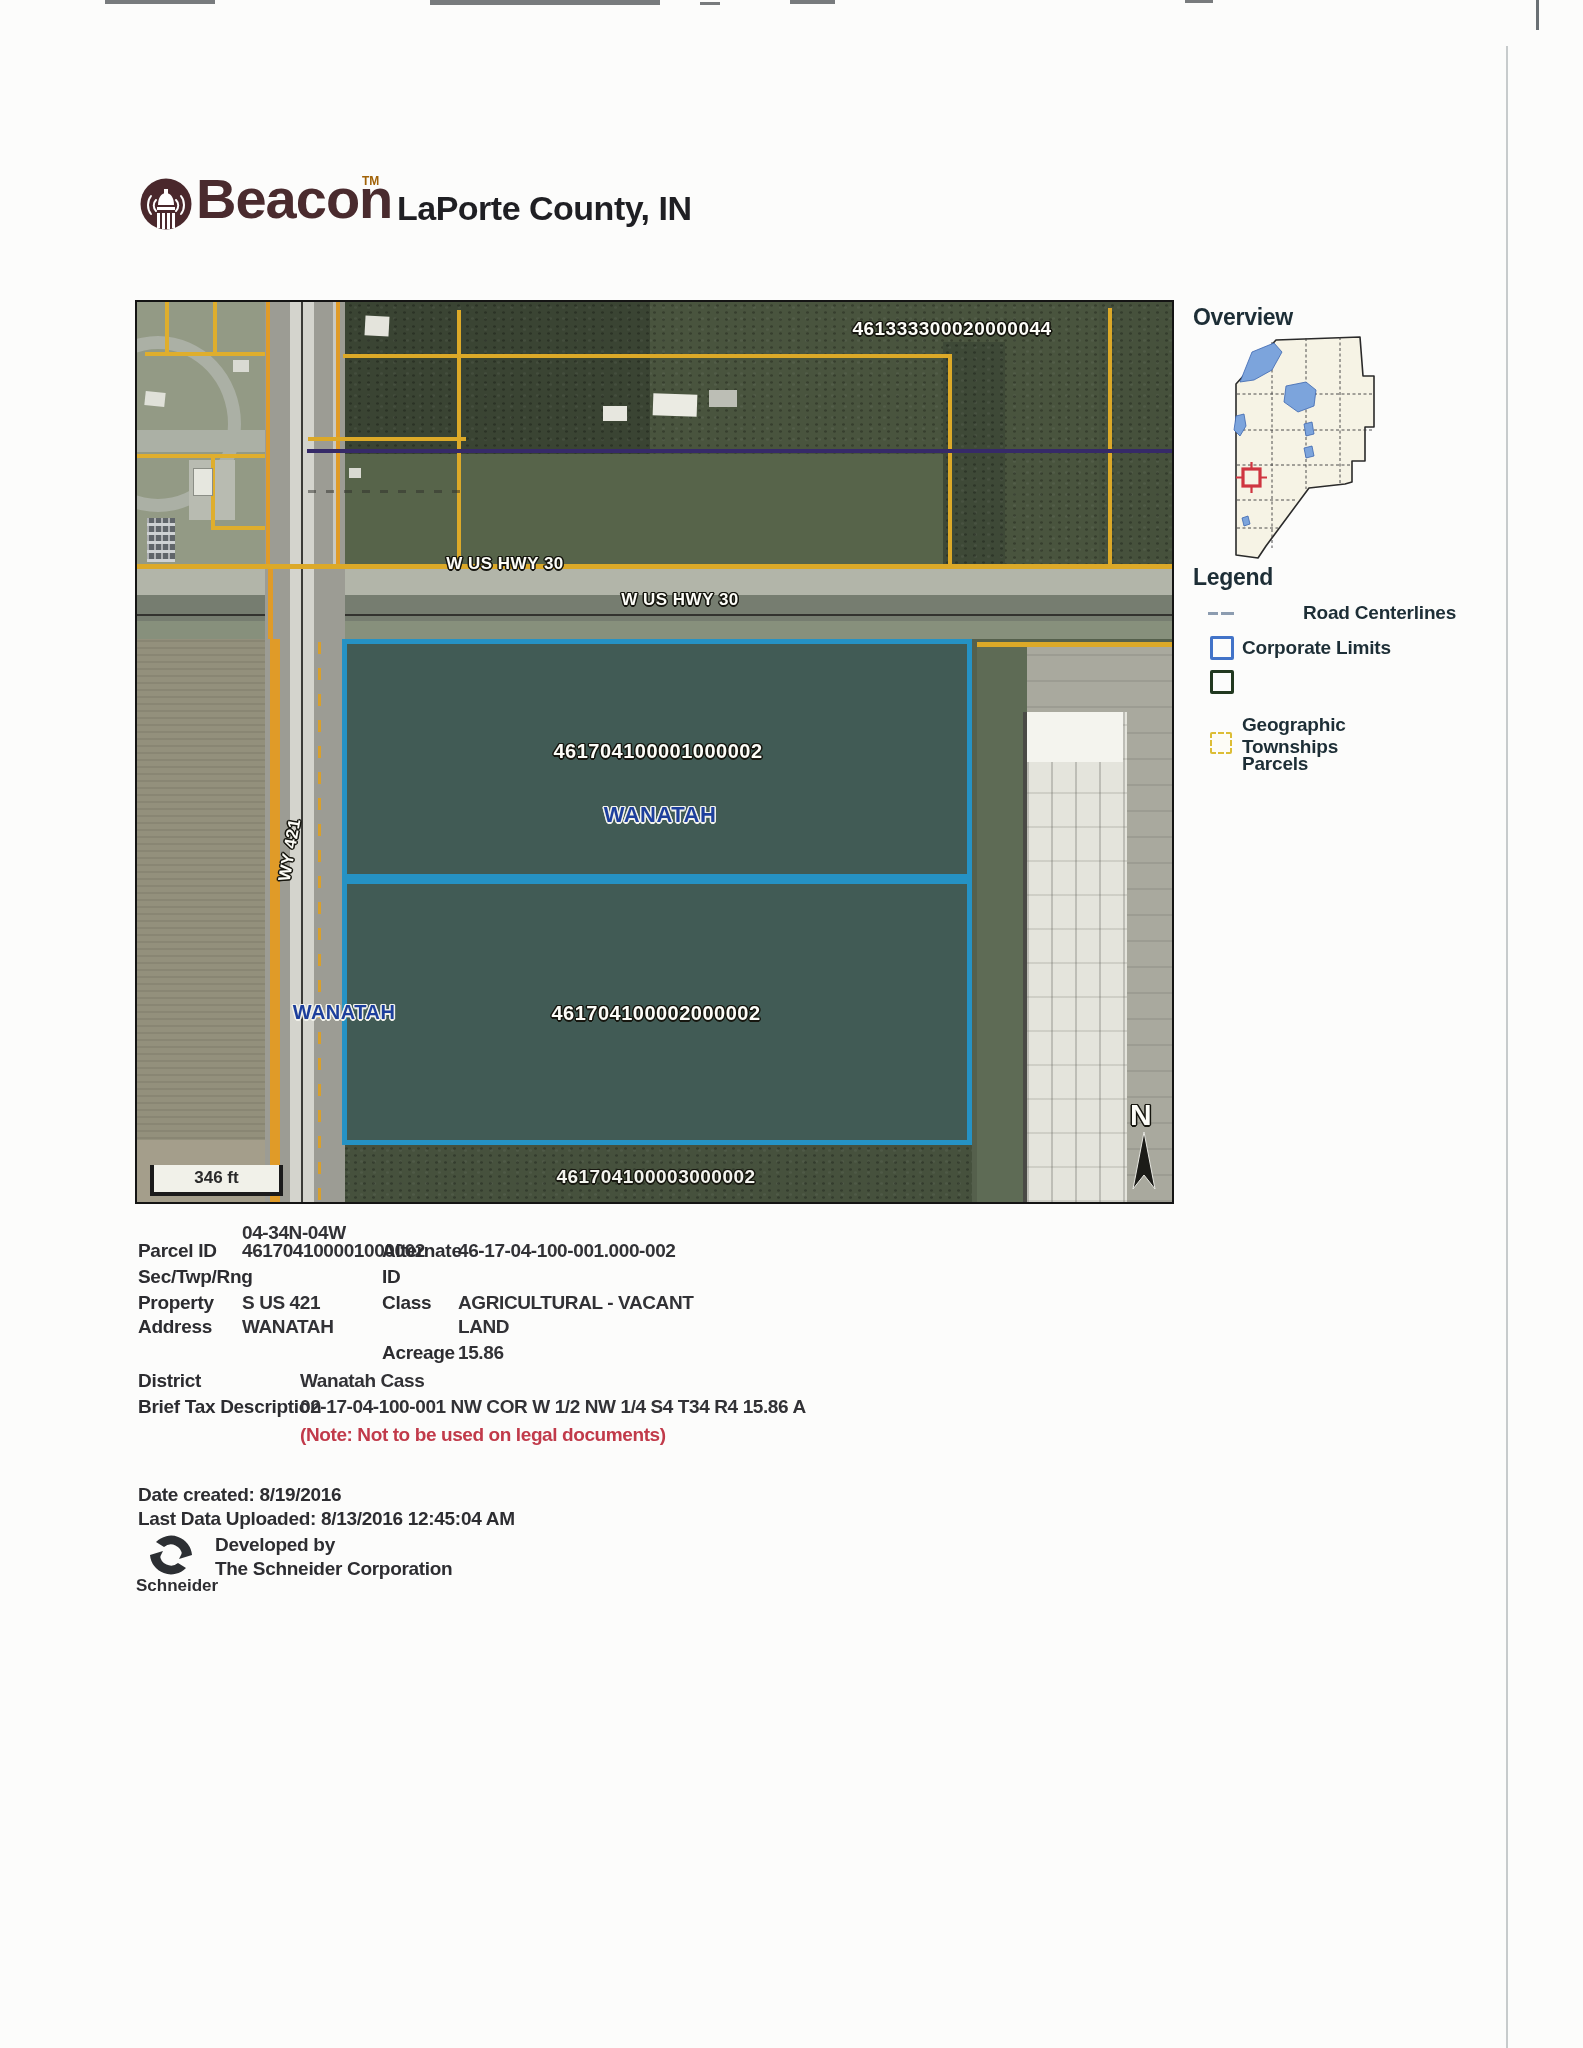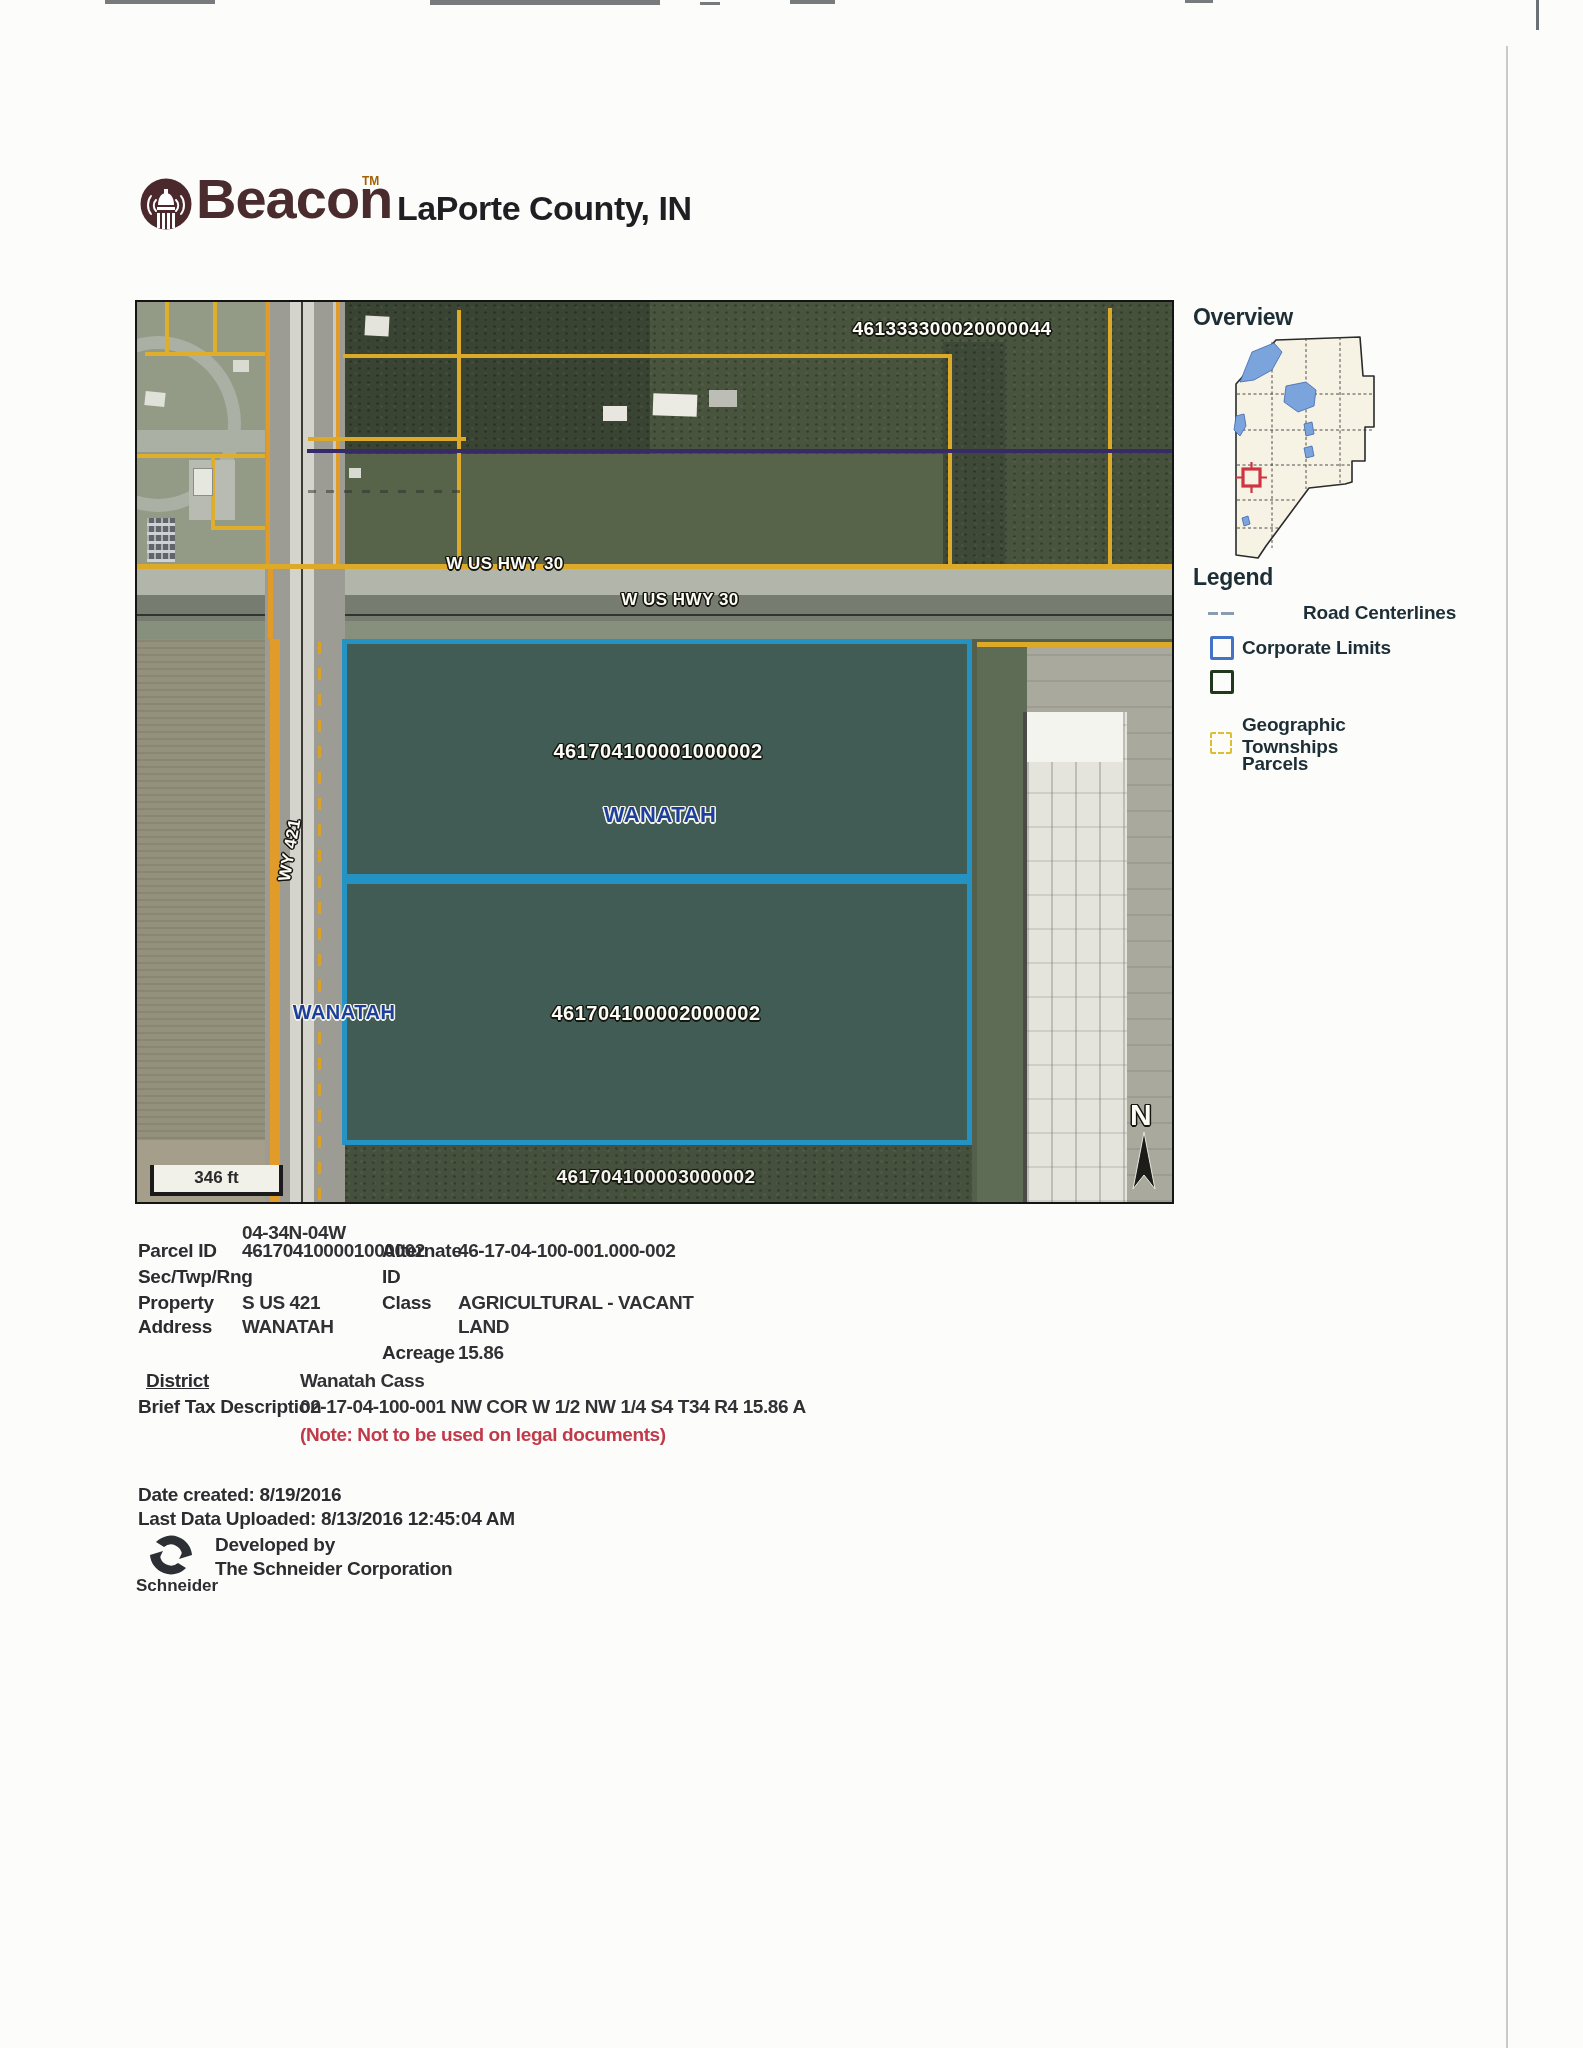--- a/index.html
+++ b/index.html
@@ -212,21 +212,21 @@
   <div class="abs dl" style="left:382px;top:1292px;">Class</div>
   <div class="abs dv" style="left:458px;top:1292px;text-align:center;">AGRICULTURAL - VACANT</div>
 
   <div class="abs dl" style="left:138px;top:1316px;">Address</div>
   <div class="abs dv" style="left:242px;top:1316px;">WANATAH</div>
   <div class="abs dv" style="left:458px;top:1316px;">LAND</div>
 
   <div class="abs dl" style="left:382px;top:1342px;">Acreage</div>
   <div class="abs dv" style="left:458px;top:1342px;">15.86</div>
 
-  <div class="abs dl" style="left:146px;top:1370px;text-decoration:underline;">District</div>
+  <div class="abs dl" style="left:138px;top:1370px;">District</div>
   <div class="abs dv" style="left:300px;top:1370px;">Wanatah Cass</div>
 
   <div class="abs dl" style="left:138px;top:1396px;">Brief Tax Description</div>
   <div class="abs dv" style="left:300px;top:1396px;">02-17-04-100-001 NW COR W 1/2 NW 1/4 S4 T34 R4 15.86 A</div>
   <div class="abs dv note-red" style="left:300px;top:1424px;">(Note: Not to be used on legal documents)</div>
 
   <div class="abs foot" style="left:138px;top:1484px;">Date created: 8/19/2016</div>
   <div class="abs foot" style="left:138px;top:1508px;">Last Data Uploaded: 8/13/2016 12:45:04 AM</div>
 
   <div class="abs" style="left:148px;top:1532px;width:46px;height:46px;">

